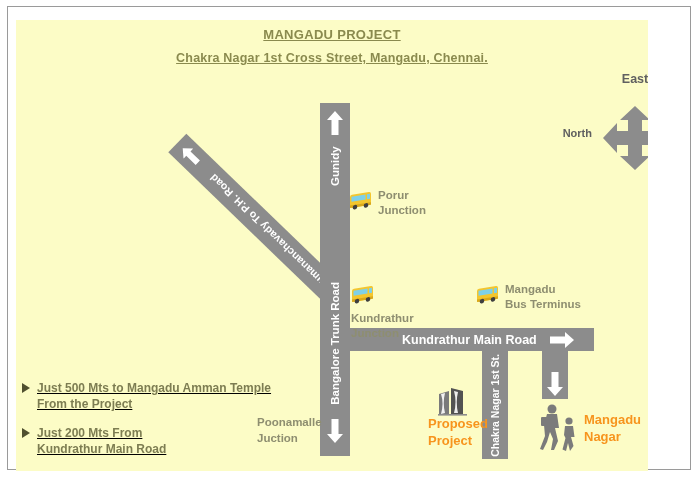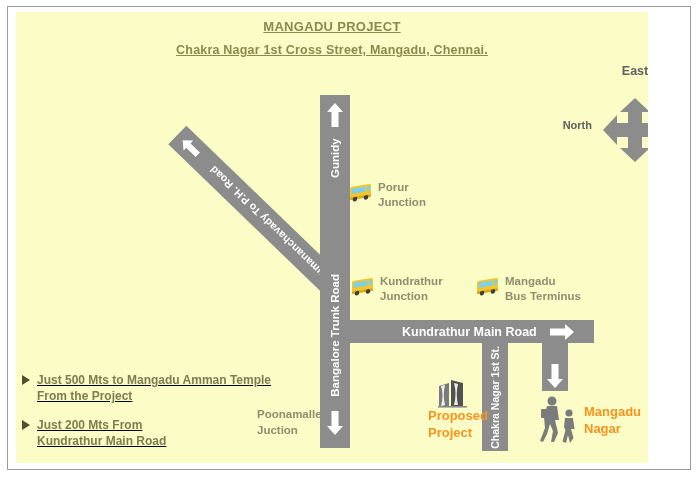--- a/index.html
+++ b/index.html
@@ -8,21 +8,21 @@
     position:relative;
     background:#ffffff;
     font-family:"Liberation Sans", sans-serif;
     overflow:hidden;
   }
   .frame {
     position:absolute; left:7px; top:6px; width:684px; height:464px;
     border:1px solid #9a9a9a; background:#ffffff;
   }
   .map {
-    position:absolute; left:16px; top:12px; width:632px; height:451px;
+    position:absolute; left:16px; top:20px; width:632px; height:451px;
     background:#FCFCC6; overflow:hidden;
   }
 
   
   .hdr { position:absolute; left:0; right:0; top:7px; text-align:center; z-index:45; }
   .title {
     font-size:13px; font-weight:bold; letter-spacing:.3px;
     color:#8A8A4E; text-decoration:underline; margin-bottom:9px;
   }
   .subtitle {
@@ -91,21 +91,21 @@
   .compass-north {
     position:absolute; left:528px; top:107px; width:48px; text-align:right;
     font-size:11px; font-weight:bold; color:#606060; z-index:20;
   }
 
   
   .stop { position:absolute; display:flex; gap:4px; align-items:flex-start; z-index:40; }
   .stop svg { flex:0 0 auto; margin-top:2px; }
   .stop-label { font-size:11.5px; font-weight:bold; color:#8E8E70; line-height:15px; white-space:nowrap; }
   .stop-porur { left:333px; top:168px; }
-  .stop-kundrathur { left:335px; top:262px; }
+  .stop-kundrathur { left:335px; top:262px;flex-direction:column; }
   .stop-mangadu-bus { left:460px; top:262px; }
 
   
   .poonamalle {
     position:absolute; left:241px; top:394px; z-index:40;
     font-size:11.5px; font-weight:bold; color:#8E8E70; line-height:16px;
     text-align:left;
   }
   .orange-label { color:#F7941D; font-size:13px; font-weight:bold; line-height:17px; z-index:40; position:absolute; white-space:nowrap; }
   .lbl-project { left:412px; top:395px; }

